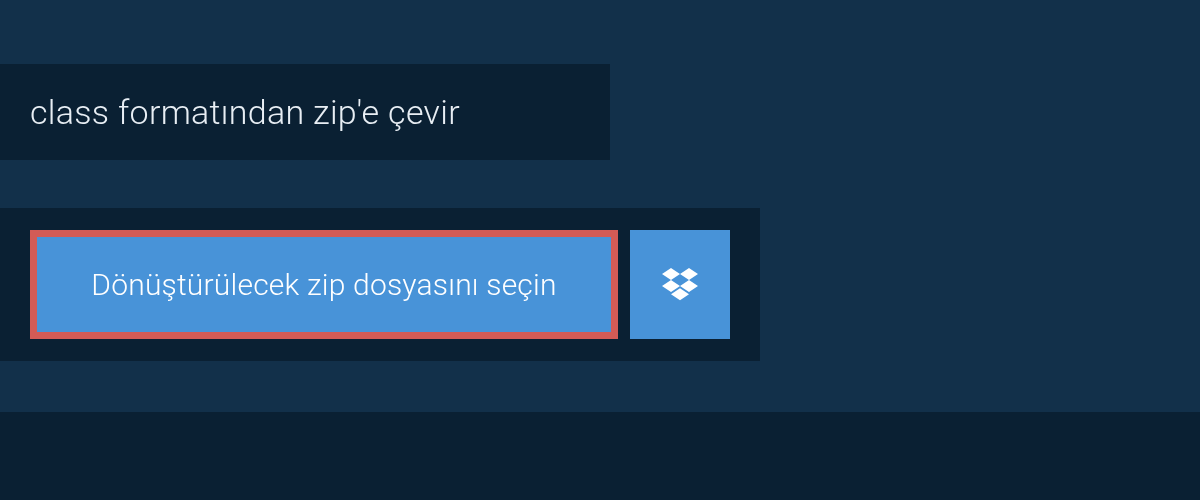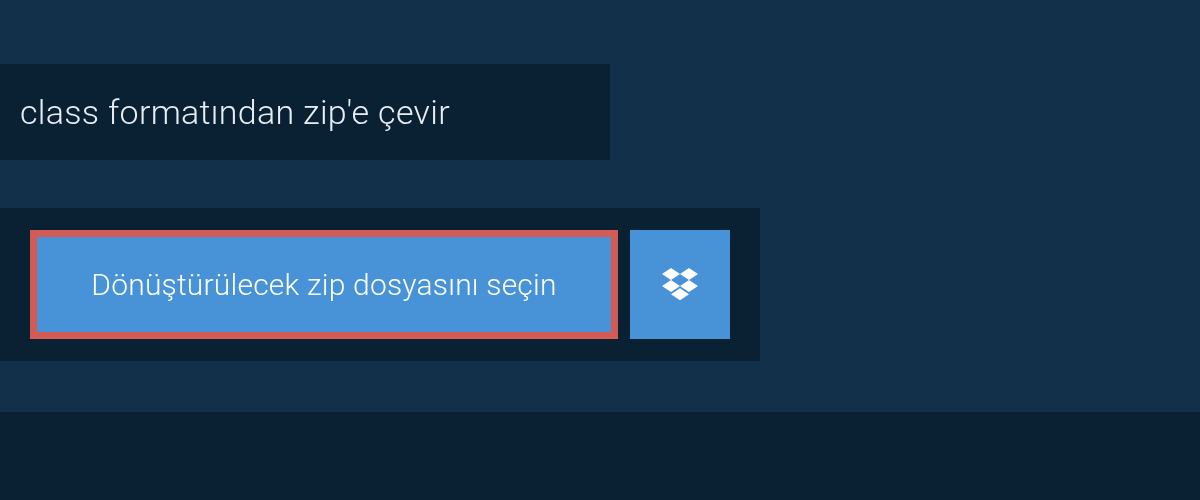--- a/index.html
+++ b/index.html
@@ -9,21 +9,21 @@
     }
     body {
       width: 1200px;
       height: 500px;
       background: #12304a;
       font-family: -apple-system, BlinkMacSystemFont, "Segoe UI", Roboto, Helvetica, Arial, sans-serif;
       overflow: hidden;
     }
     .header-band {
       background: #0a2033;
-      padding: 28px 20px;
+      padding: 28px 30px;
       width: 610px;
       margin-top: 64px;
     }
     .header-title {
       color: #e8eef4;
       font-size: 34px;
       font-weight: 300;
       letter-spacing: 0.3px;
     }
     .upload-panel {

